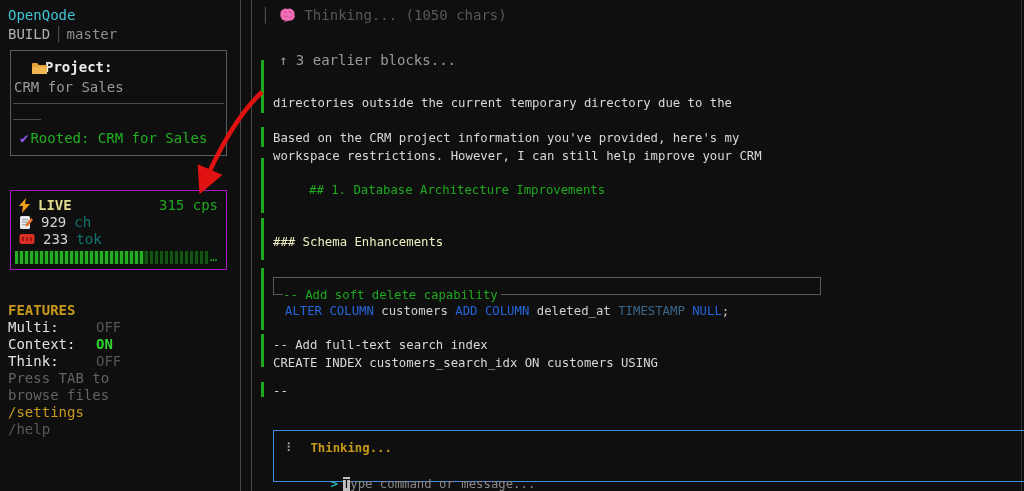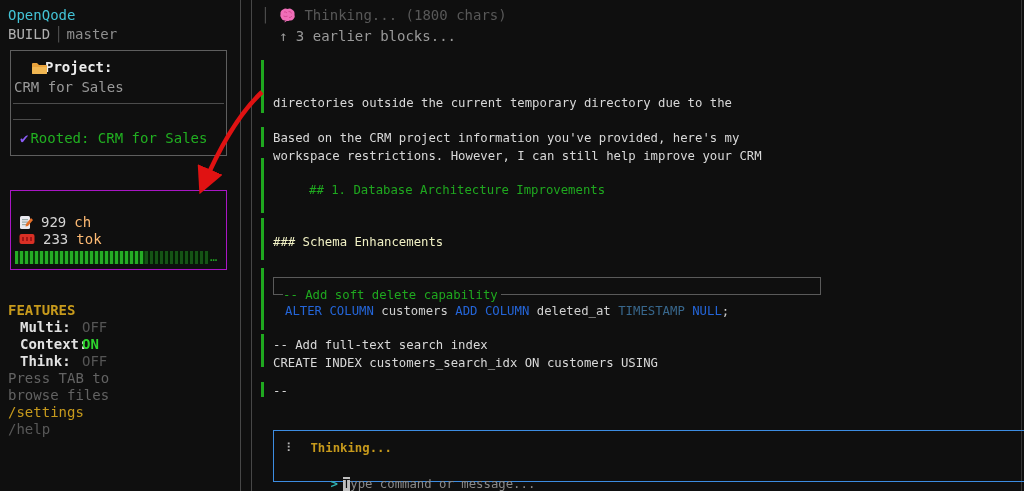--- a/index.html
+++ b/index.html
@@ -33,42 +33,42 @@
   .pb-rooted .check { color:#8b5cf6; margin-right:2px; }
 
   .live-box { left:10px; top:190px; width:217px; height:80px; border:1px solid #a916c4; }
   .live-row { position:absolute; left:8px; right:8px; height:16px; display:flex; align-items:center; }
   .live-row.r1 { top:6px; }
   .live-row.r2 { top:23px; }
   .live-row.r3 { top:40px; }
   .live-label { color:#e3dd8e; font-weight:bold; margin-left:8px; }
   .live-rate { margin-left:auto; color:#21a821; }
   .stat-num { color:#d4d4d4; margin-left:8px; }
-  .stat-unit { color:#fdba74; margin-left:8px; }
+  .stat-unit { color:#0f766e; margin-left:8px; }
   .bar-wrap { position:absolute; left:4px; top:59px; height:14px; display:flex; align-items:center; }
   .bar-fill { width:130px; height:13px;
     background:repeating-linear-gradient(90deg,#25ad25 0 3px,#083a08 3px 5px); }
   .bar-dim { width:65px; height:13px;
     background:repeating-linear-gradient(90deg,#155415 0 3px,#041a04 3px 5px); }
   .bar-tail { color:#21a821; font-size:12px; line-height:13px; }
 
   .features { left:8px; top:302px; }
   .feat-title { color:#c79a1c; font-weight:bold; }
-  .feat-label { color:#e2e2e2; font-weight:bold; display:inline-block; width:62px;margin-left:12px; }
+  .feat-label { color:#e2e2e2; font-weight:normal; display:inline-block; width:88px; }
   .feat-val.off { color:#555;text-align:center; }
   .feat-val.on { color:#2ed32e; font-weight:bold; }
   .hint { color:#636363; }
   .cmd-settings { color:#c79a1c; }
   .cmd-help { color:#585858; }
 
   
   .think-header { left:261px; top:7px; color:#585858; display:flex; align-items:center; }
   .think-header .gbar { color:#4f4f4f; margin-right:10px; }
   .think-header .label { margin-left:8px; }
-  .earlier { left:257px; top:28px; color:#9a9a9a;margin-left:22px; }
+  .earlier { left:257px; top:52px; color:#9a9a9a;margin-left:22px; }
 
   .gutter { position:absolute; left:261px; width:3px; background:#1fa81f; }
   .g1 { top:60px;  height:53px; }
   .g2 { top:127px; height:20px; }
   .g3 { top:158px; height:55px; }
   .g4 { top:218px; height:42px; }
   .g5 { top:268px; height:62px; }
   .g6 { top:334px; height:33px; }
   .g7 { top:382px; height:15px; }
 
@@ -121,20 +121,27 @@
       </svg>
       <span class="txt">Project:</span>
     </div>
     <div class="pb-name">CRM for Sales</div>
     <div class="pb-hr1"></div>
     <div class="pb-hr2"></div>
     <div class="pb-rooted"><span class="check">✔</span><span>Rooted: CRM for Sales</span></div>
   </div>
 
   <div class="abs live-box f14">
+    <div class="live-row r1">
+      <svg class="icon" width="11" height="15" viewBox="0 0 11 15">
+        <polygon points="7,0 0,8 4,8 3,15 11,6 6,6" fill="#f59f18"></polygon>
+      </svg>
+      <span class="live-label">LIVE</span>
+      <span class="live-rate">315 cps</span>
+    </div>
     <div class="live-row r2">
       <svg class="icon" width="14" height="15" viewBox="0 0 14 15">
         <rect x="1" y="1" width="10" height="13" rx="1.5" fill="#e9e9ef"></rect>
         <rect x="3" y="4" width="6" height="1.2" fill="#9aa"></rect>
         <rect x="3" y="6.5" width="6" height="1.2" fill="#9aa"></rect>
         <rect x="3" y="9" width="4" height="1.2" fill="#9aa"></rect>
         <path d="M7 9 L12 3 L14 5 L9 11 L6.5 11.5 Z" fill="#e5702a"></path>
       </svg>
       <span class="stat-num">929</span>
       <span class="stat-unit">ch</span>
@@ -169,21 +176,21 @@
 </div>
 
 <div>
   <div class="abs f14 think-header">
     <span class="gbar">│</span>
     <svg class="icon" width="17" height="15" viewBox="0 0 17 15">
       <path d="M4 1.5 Q6 0 8.5 1 Q11 0 13 1.5 Q16 3 15.5 6.5 Q16.5 9 14.5 11 Q13 13 10.5 12.5 Q8.5 13.5 6.5 12.5 Q3.5 13 2.5 10.5 Q0.5 8.5 1.5 6 Q1 3 4 1.5 Z" fill="#f06eb8"></path>
       <path d="M6 12.5 L5.5 14.5 L8 12.8 Z" fill="#f06eb8"></path>
       <path d="M5 4 Q7 3.5 8 5 M9.5 3.5 Q12 3 12.5 5.5 M4.5 8 Q6 9 8.5 8.2 M10 9.5 Q12 9.8 13 8" stroke="#d2478f" stroke-width="0.9" fill="none"></path>
     </svg>
-    <span class="label">Thinking... (1800 chars)</span>
+    <span class="label">Thinking... (1050 chars)</span>
   </div>
 
   <div class="abs f14 earlier">↑ 3 earlier blocks...</div>
 
   <div class="gutter g1"></div>
   <div class="gutter g2"></div>
   <div class="gutter g3"></div>
   <div class="gutter g4"></div>
   <div class="gutter g5"></div>
   <div class="gutter g6"></div>

